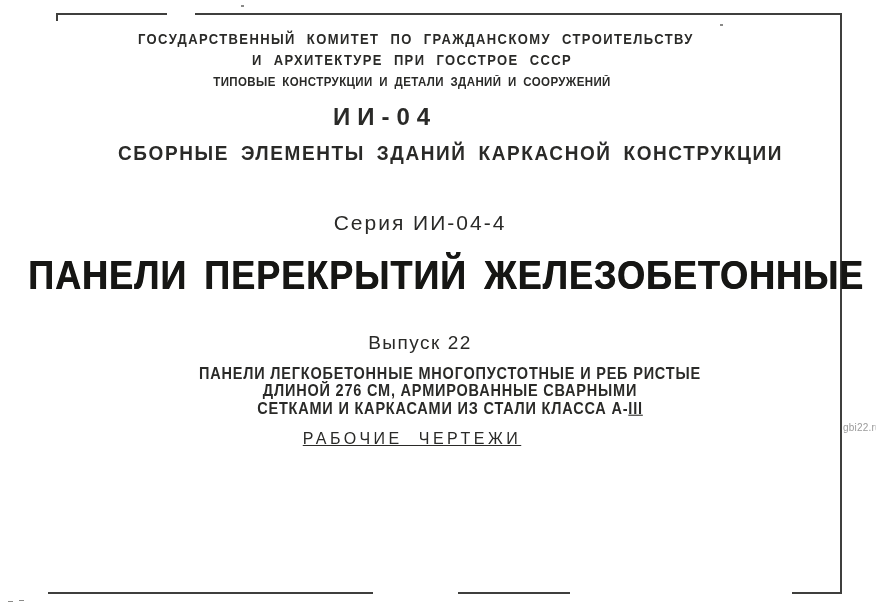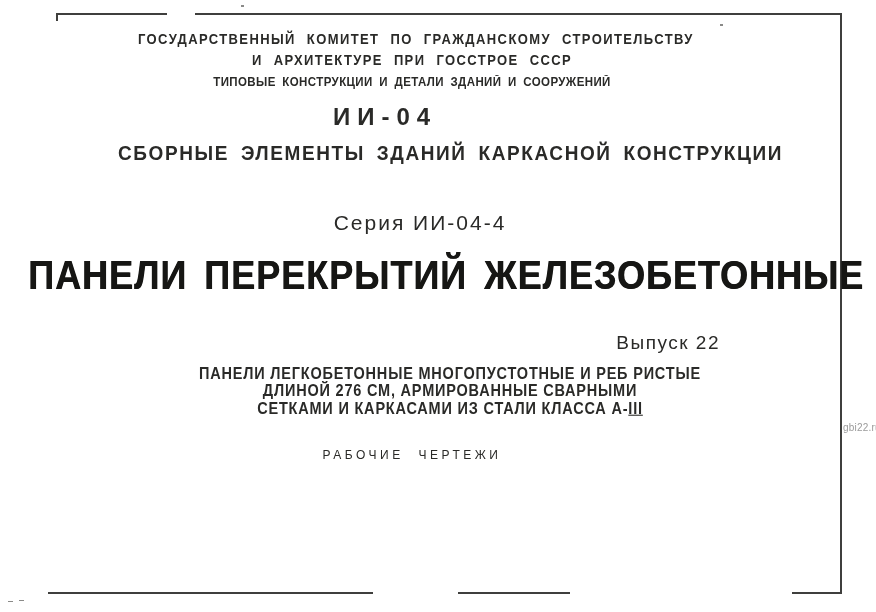--- a/index.html
+++ b/index.html
@@ -50,33 +50,32 @@
     font-size: 36px; font-weight: bold;
     letter-spacing: 1px; word-spacing: 6px;
     color: var(--ink-dark, #161614);
     transform: scaleY(1.14); transform-origin: top center;
     text-shadow: 0.6px 0 0 var(--ink-dark, #161614);
   }
   .issue-label {
     top: 332px; left: 120px; width: 600px;
     font-size: 19px; font-weight: normal;
     letter-spacing: 1.5px;
-    text-align: right;
   }
   .issue-desc {
     top: 365px; left: 150px; width: 600px;
     font-size: 14.5px; font-weight: bold;
     letter-spacing: 0.8px; line-height: 16px;
     transform: scaleY(1.08); transform-origin: top center;
   }
   .issue-desc .roman { text-decoration: underline; }
   .doc-type {
-    top: 448px; left: 112px; width: 600px;
-    font-size: 12px; font-weight: normal;
-    letter-spacing: 3.5px; word-spacing: 8px;
+    top: 430px; left: 112px; width: 600px;
+    font-size: 16px; font-weight: normal;
+    letter-spacing: 3.5px; word-spacing: 8px; text-decoration: underline;
   }
   .watermark {
     top: 422px; left: 843px;
     font-size: 10px; text-align: left;
     color: var(--watermark, #9b9b9b);
     letter-spacing: 0.2px;
   }
   .speck { position: absolute; background: #8a8a88; }
 </style>
 </head>

